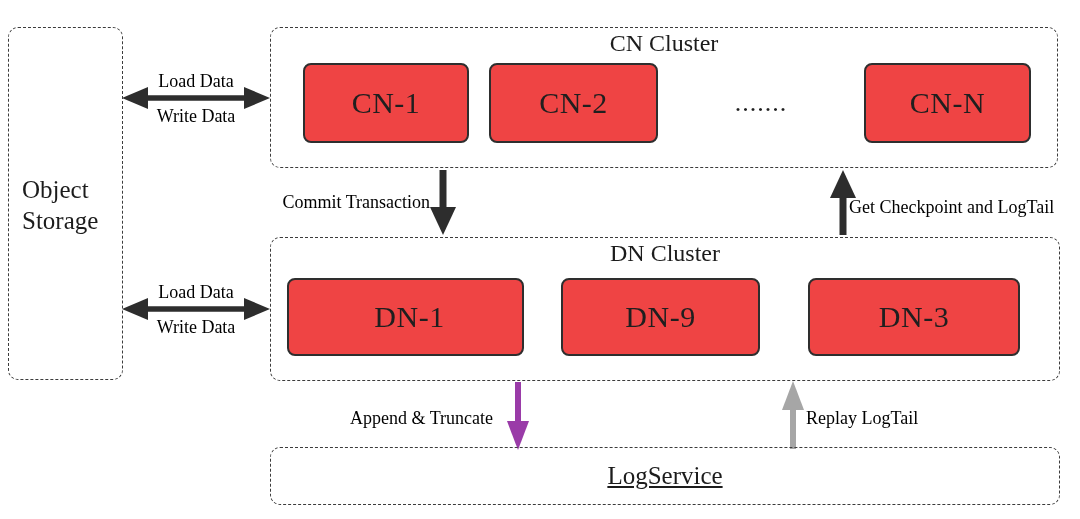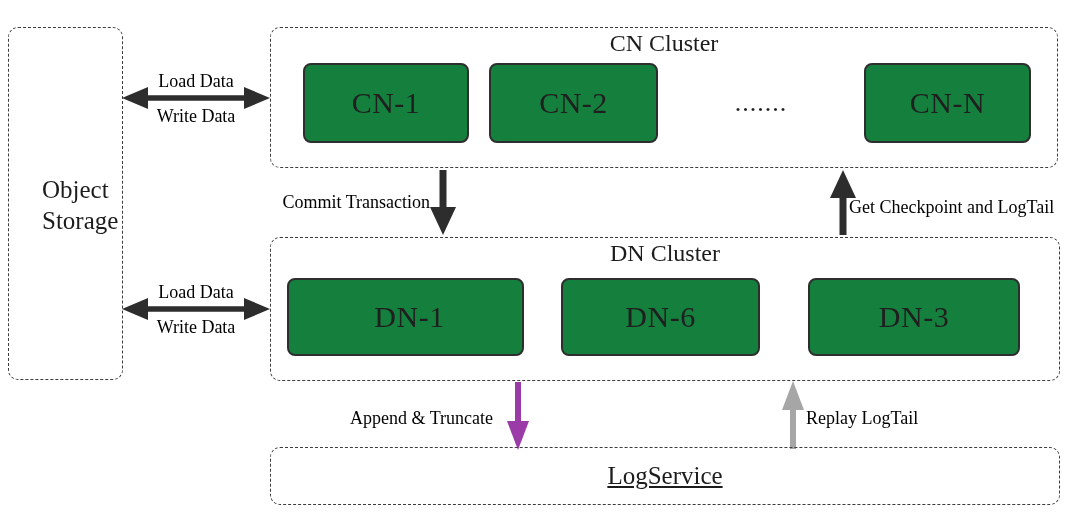--- a/index.html
+++ b/index.html
@@ -11,29 +11,29 @@
   .cluster{
     position:absolute;border:1.7px dashed #3c3c3c;border-radius:10px;box-sizing:border-box;
   }
   .cluster-title{
     position:absolute;left:0;right:0;top:2px;text-align:center;
     font-size:24px;color:#1c1c1c;
   }
   .node{
     position:absolute;border:2.6px solid #2e2e2e;border-radius:8px;box-sizing:border-box;
     display:flex;align-items:center;justify-content:center;
-    font-size:30px;letter-spacing:0.5px;background:#15803d;color:#1f1f1f;
+    font-size:30px;letter-spacing:0.5px;background:#ef4444;color:#1f1f1f;
   }
   .ellipsis{
     position:absolute;display:flex;align-items:center;justify-content:center;
     font-size:26px;letter-spacing:1px;color:#1f1f1f;
   }
   .os-label{
     position:absolute;left:13px;top:147px;width:96px;
-    font-size:25px;line-height:1.22;color:#1c1c1c;margin-left:20px;
+    font-size:25px;line-height:1.22;color:#1c1c1c;
   }
   .edge-label{
     position:absolute;font-size:18px;white-space:nowrap;color:#000000;
   }
   .log-box{display:flex;align-items:center;justify-content:center;}
   .log-title{font-size:25px;color:#1c1c1c;text-decoration:underline;}
 </style>
 </head>
 <body>
 
@@ -82,21 +82,21 @@
     <div class="cluster-title">CN Cluster</div>
     <div class="node" style="left:32px;top:35px;width:166px;height:80px;">CN-1</div>
     <div class="node" style="left:218px;top:35px;width:169px;height:80px;">CN-2</div>
     <div class="ellipsis" style="left:440px;top:35px;width:100px;height:80px;">.......</div>
     <div class="node" style="left:593px;top:35px;width:167px;height:80px;">CN-N</div>
   </div>
 
   <div class="cluster" style="left:270px;top:237px;width:790px;height:144px;">
     <div class="cluster-title">DN Cluster</div>
     <div class="node" style="left:16px;top:40px;width:237px;height:78px;padding-left:8px;">DN-1</div>
-    <div class="node" style="left:290px;top:40px;width:199px;height:78px;">DN-6</div>
+    <div class="node" style="left:290px;top:40px;width:199px;height:78px;">DN-9</div>
     <div class="node" style="left:537px;top:40px;width:212px;height:78px;">DN-3</div>
   </div>
 
   <div class="cluster log-box" style="left:270px;top:447px;width:790px;height:58px;">
     <span class="log-title">LogService</span>
   </div>
 
   <div class="edge-label" style="left:130px;top:71px;width:132px;text-align:center;">Load Data</div>
   <div class="edge-label" style="left:130px;top:106px;width:132px;text-align:center;">Write Data</div>
 

